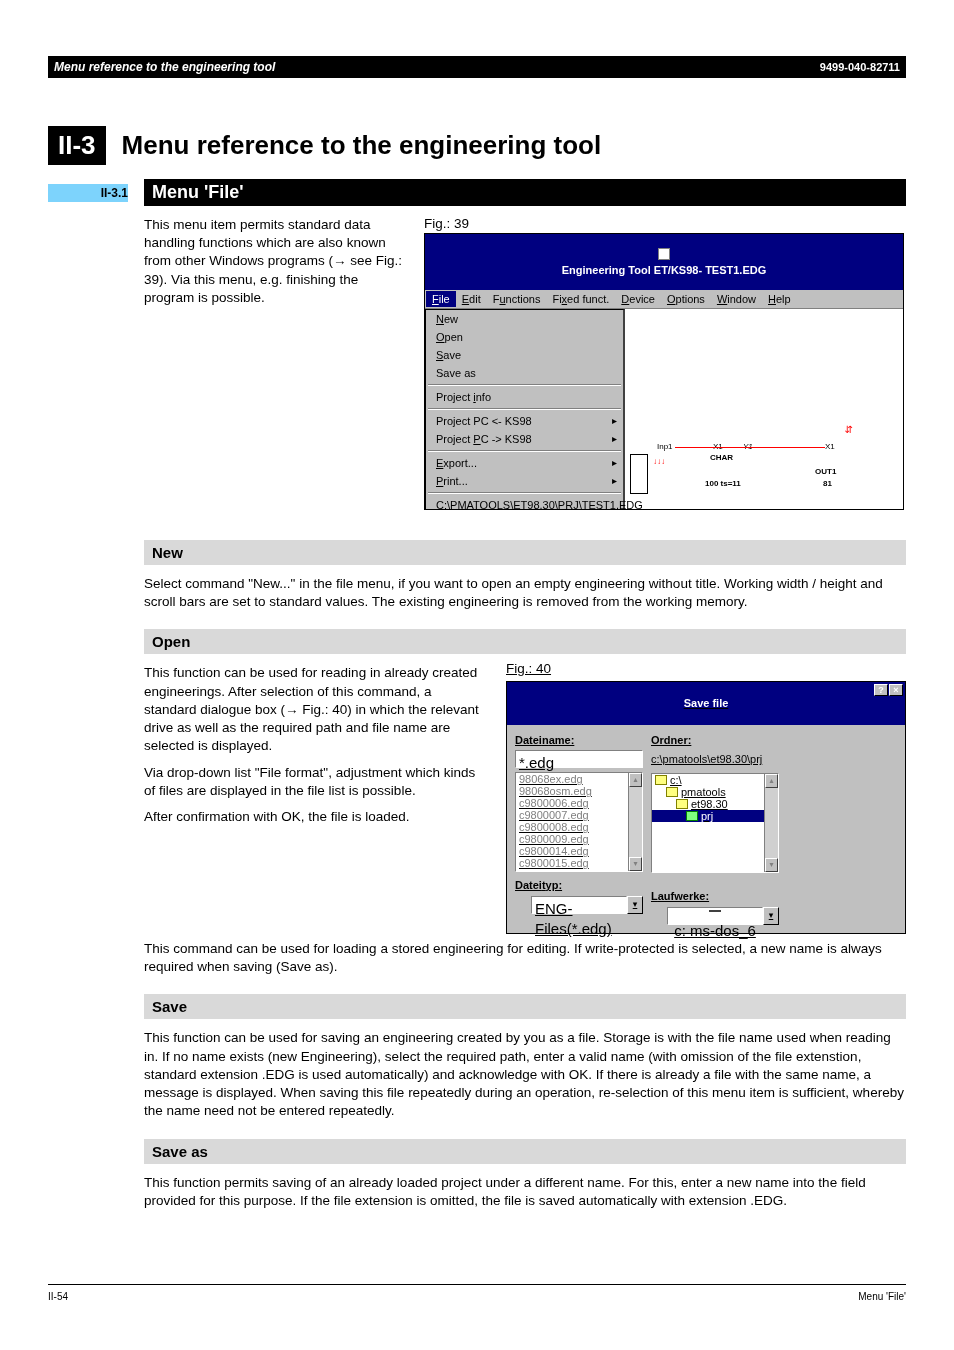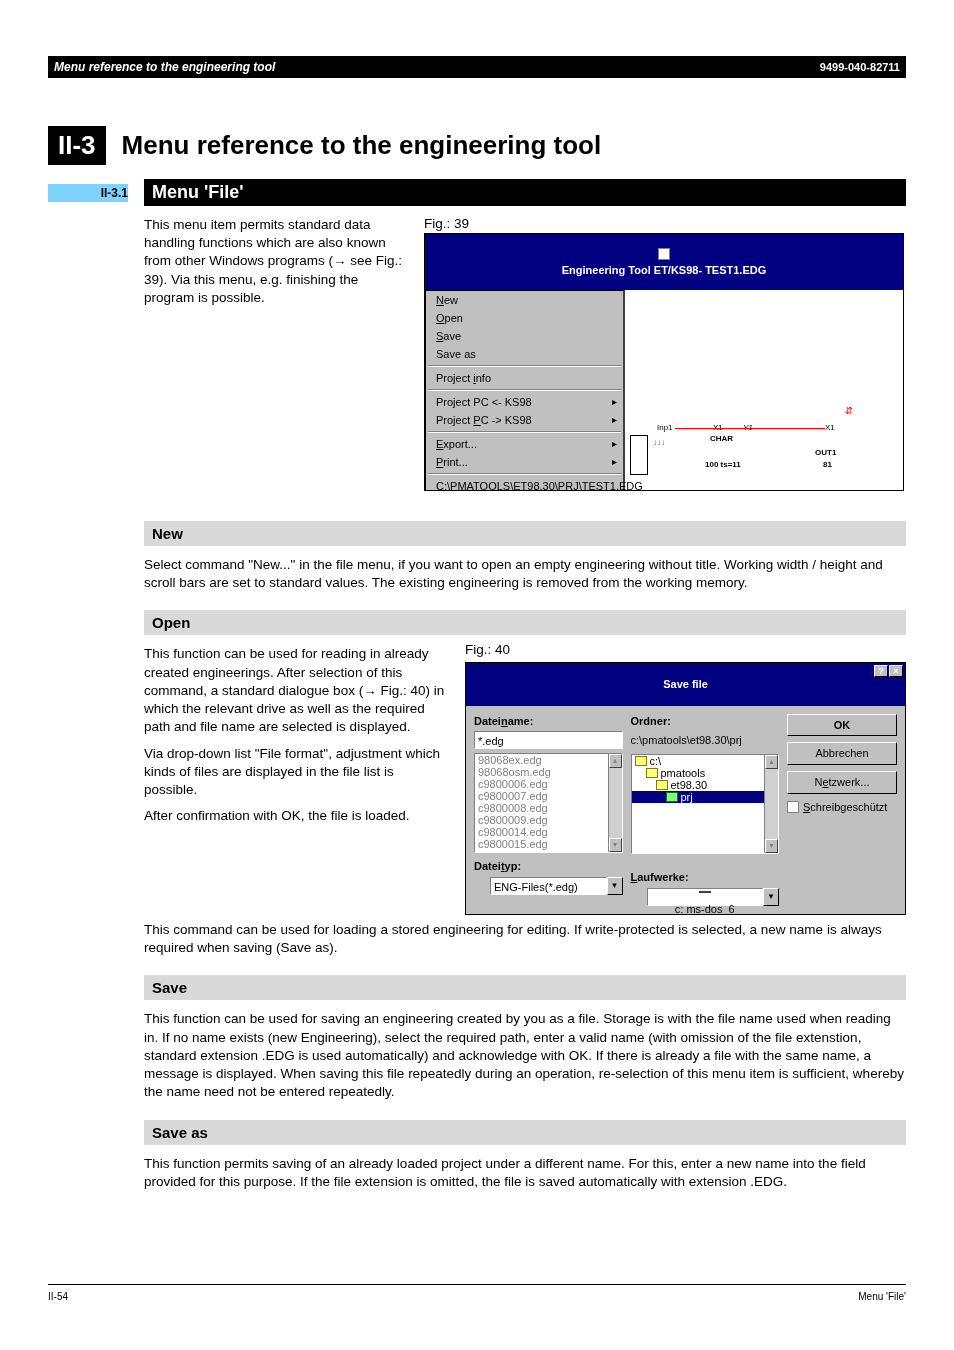--- a/index.html
+++ b/index.html
@@ -188,22 +188,23 @@
   }
   .row2 {
     display: flex;
     gap: 20px;
     align-items: flex-start;
   }
   .row2 .text {
     flex: 1;
   }
   .row2 .fig40 {
-    width: 441px;
+    width: 400px;
     margin-top: -4px;
+    text-decoration: underline;
   }
   
   .dlg {
     background: #c0c0c0;
     border: 1px solid #000;
     font-family: "MS Sans Serif", Tahoma, Arial, sans-serif;
     font-size: 11px;
   }
   .dlg .body {
     padding: 8px;
@@ -212,21 +213,21 @@
     gap: 8px;
   }
   .lbl { font-weight: bold; font-size: 11px; margin-bottom: 3px; }
   .field {
     background: #fff;
     border: 1px solid #808080;
     border-right-color: #fff;
     border-bottom-color: #fff;
     padding: 2px 3px;
     height: 18px;
-    font-size: 11px;
+    font-size: 15px;
   }
   .listbox {
     background: #fff;
     border: 1px solid #808080;
     border-right-color: #fff;
     border-bottom-color: #fff;
     height: 100px;
     overflow: hidden;
     font-size: 11px;
     color: #808080;
@@ -308,20 +309,30 @@
 
   <div class="row1">
     <div class="lefttext">This menu item permits standard data handling functions which are also known from other Windows programs (→ see Fig.: 39). Via this menu, e.g. finishing the program is possible.</div>
     <div class="figwrap">
       <div class="figcap">Fig.: 39</div>
 
       <div class="win95" style="position:relative; width:480px;">
         <div class="win95-title">
           <span class="ticon"></span>
           <span>Engineering Tool ET/KS98- TEST1.EDG</span>
+        </div>
+        <div class="win95-menubar">
+          <div class="mitem active"><u>F</u>ile</div>
+          <div class="mitem"><u>E</u>dit</div>
+          <div class="mitem">F<u>u</u>nctions</div>
+          <div class="mitem">Fi<u>x</u>ed funct.</div>
+          <div class="mitem"><u>D</u>evice</div>
+          <div class="mitem"><u>O</u>ptions</div>
+          <div class="mitem"><u>W</u>indow</div>
+          <div class="mitem"><u>H</u>elp</div>
         </div>
         <div class="canvasarea">
 
           <div class="dropmenu" style="left:0; top:0;">
             <div class="mi"><u>N</u><span></span>ew</div>
             <div class="mi"><u>O</u>pen</div>
             <div class="mi"><u>S</u>ave</div>
             <div class="mi">Save as</div>
             <div class="sep"></div>
             <div class="mi">Project <u>i</u>nfo</div>
@@ -427,29 +438,20 @@
             <div class="lbl" style="margin-top:16px;"><u>L</u>aufwerke:</div>
             <div class="combo">
               <div class="field" style="display:flex; align-items:center; gap:9px;flex-direction:column;">
                   <span style="width:12px;height:8px;background:#808080;border:1px solid #404040;display:inline-block;"></span>
                   <span>c: ms-dos_6</span>
                 </div>
               <div class="drop">▾</div>
             </div>
           </div>
 
-          <div>
-            <div class="btn">OK</div>
-            <div class="btn" style="font-weight:normal;">Abbrechen</div>
-            <div class="btn" style="font-weight:normal;">N<u>e</u>tzwerk...</div>
-            <div class="checkbox-row">
-              <span class="cb"></span>
-              <span><u>S</u>chreibgeschützt</span>
-            </div>
-          </div>
         </div>
       </div>
     </div>
   </div>
   <div class="section-body" style="margin-top:6px;">
     <p>This command can be used for loading a stored engineering for editing. If write-protected is selected, a new name is always required when saving (Save as).</p>
   </div>
 
   <div class="section-heading">Save</div>
   <div class="section-body">This function can be used for saving an engineering created by you as a file. Storage is with the file name used when reading in. If no name exists (new Engineering), select the required path, enter a valid name (with omission of the file extenstion, standard extension .EDG is used automatically) and acknowledge with OK. If there is already a file with the same name, a message is displayed. When saving this file repeatedly during an operation, re-selection of this menu item is sufficient, whereby the name need not be entered repeatedly.</div>

